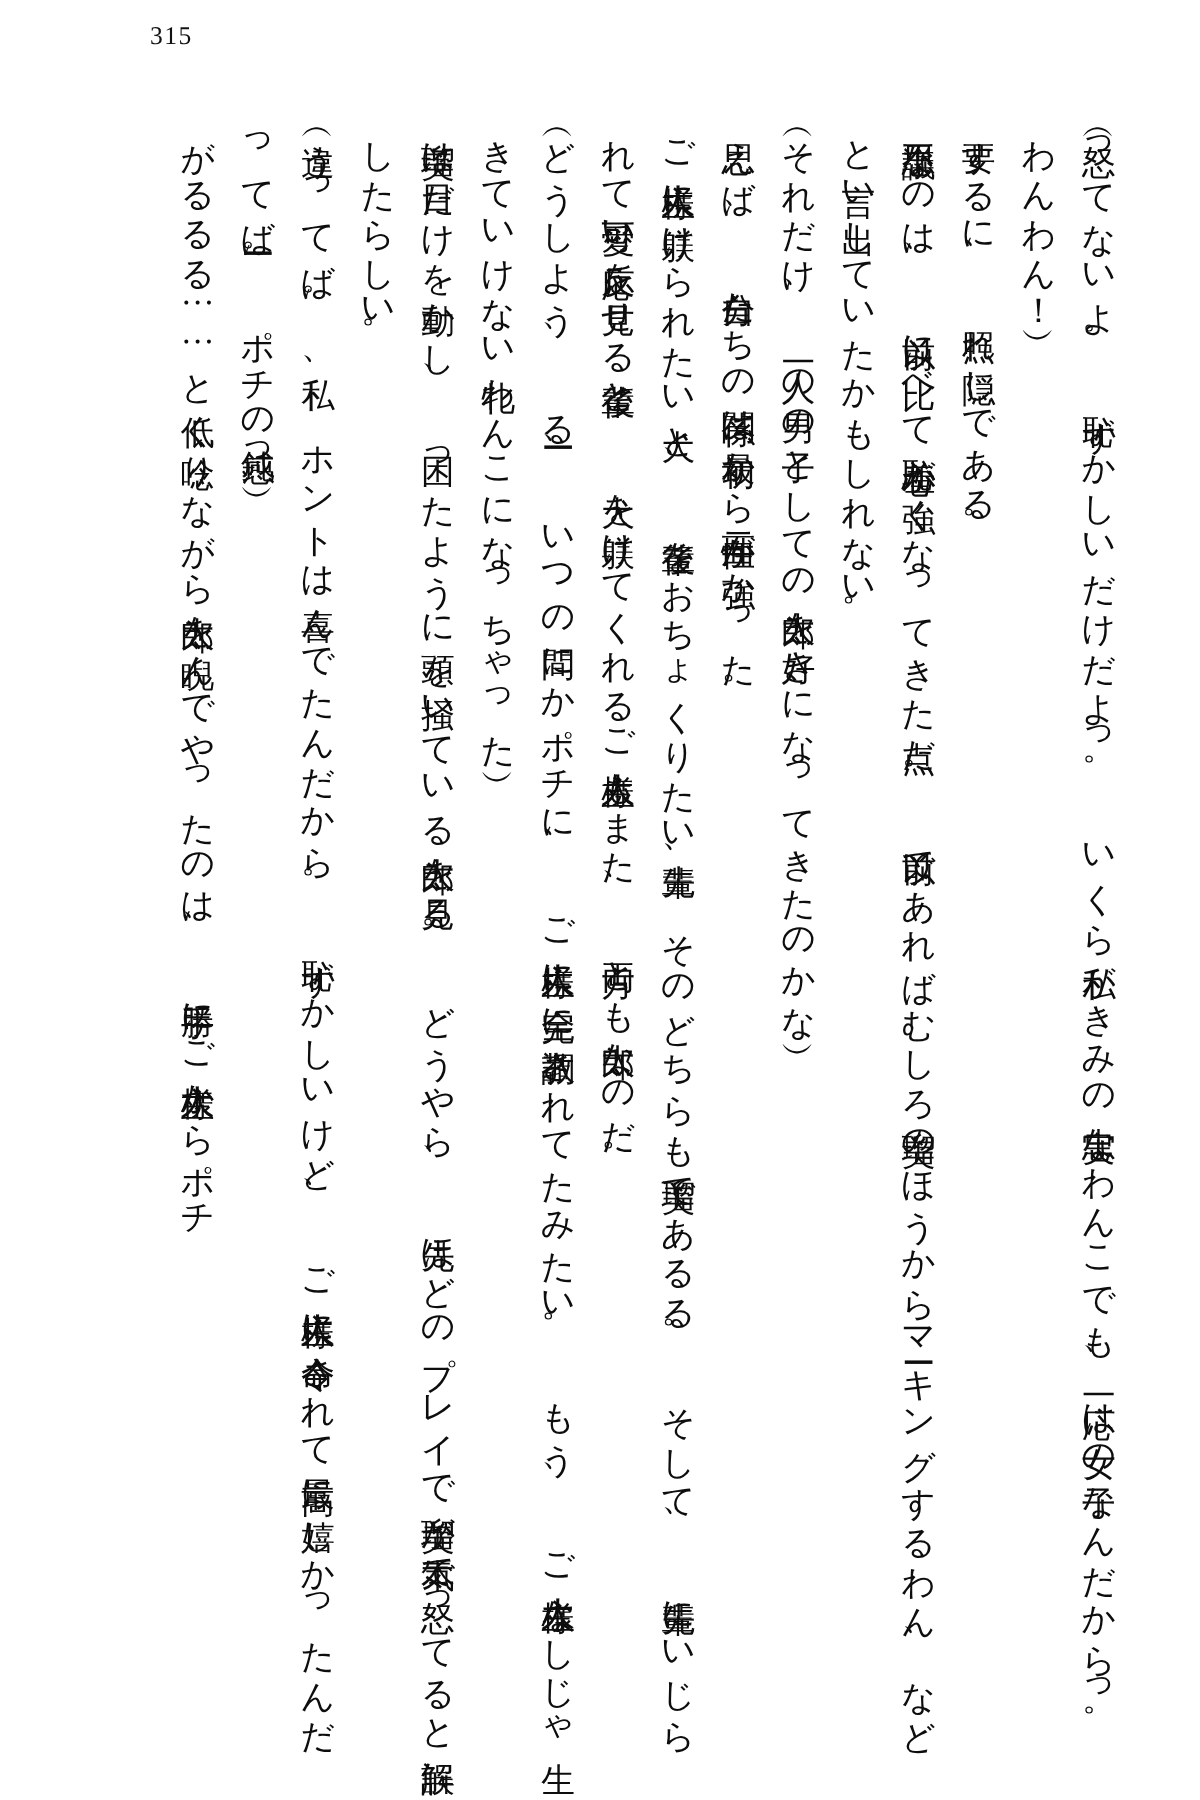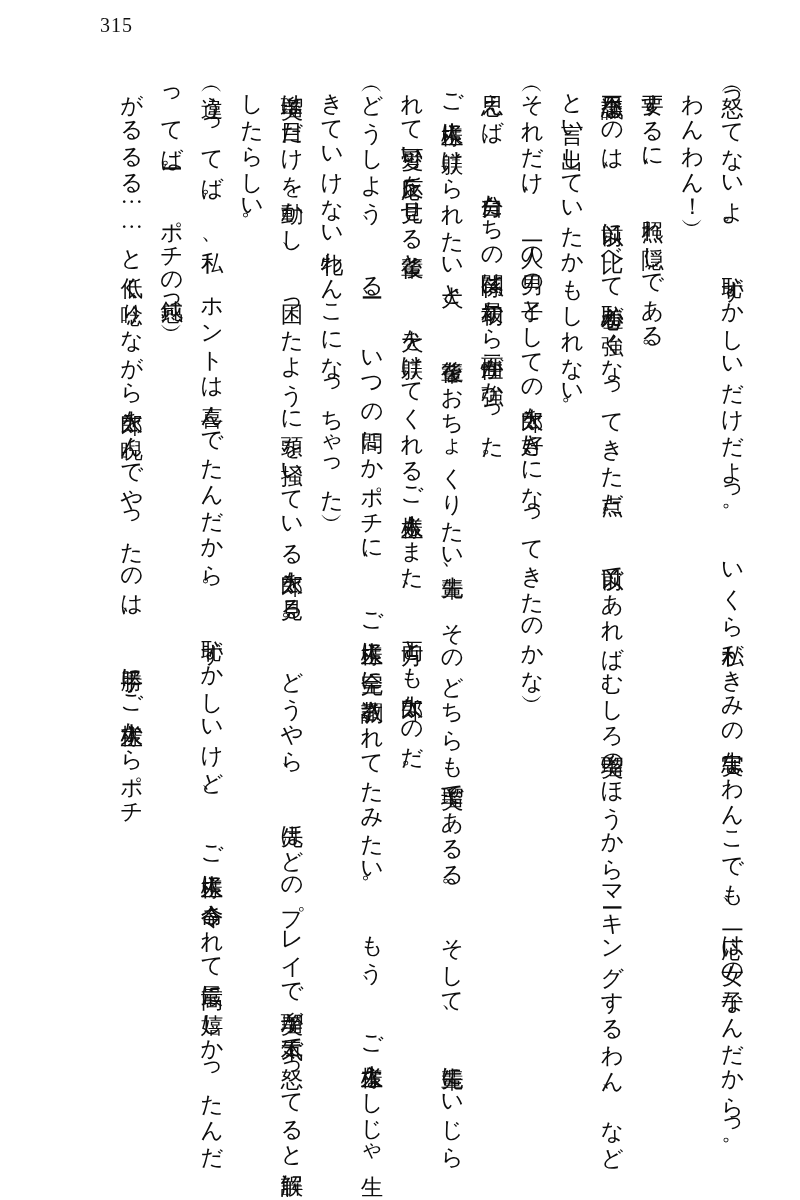--- a/index.html
+++ b/index.html
@@ -14,21 +14,21 @@
     overflow: hidden;
     font-family: "Liberation Serif", "DejaVu Serif", serif;
     color: #111111;
   }
 
   
   .page-number {
     position: absolute;
     top: 14px;
     left: 100px;
-    font-size: 20px;
+    font-size: 17px;
     letter-spacing: 1px;
     color: #111111;
     font-family: "Liberation Serif", "DejaVu Serif", serif;
   }
 
   
   .text-block {
     position: absolute;
     top: 78px;
     left: 62px;

